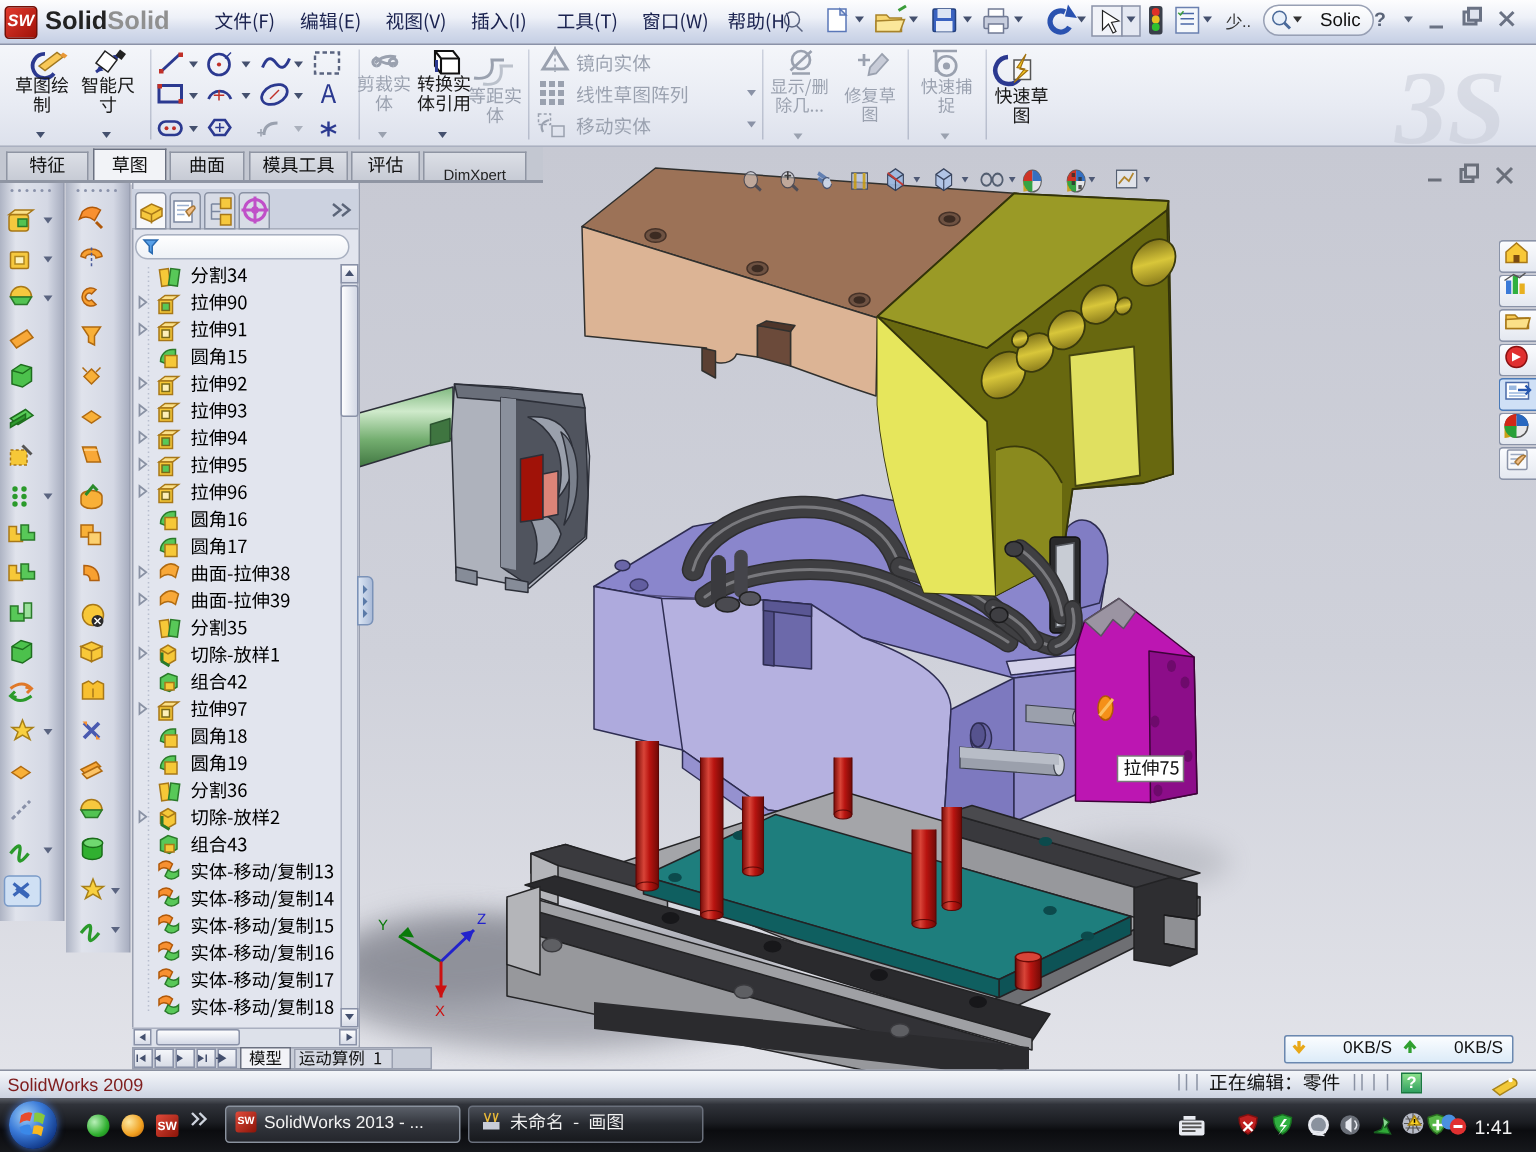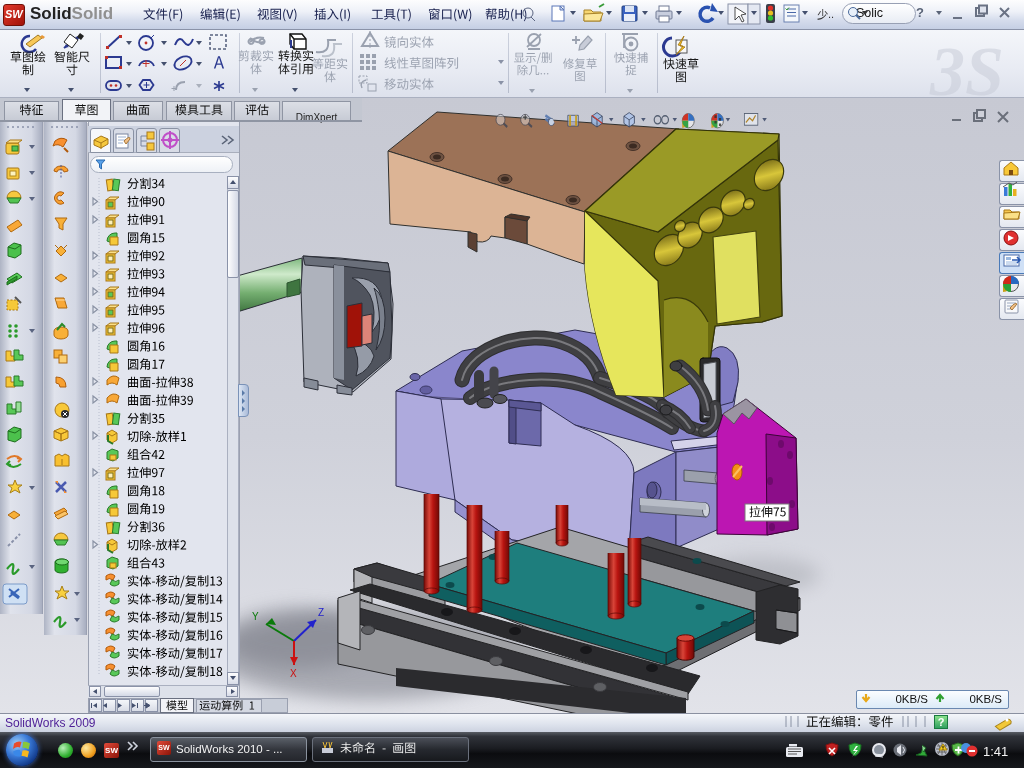--- a/index.html
+++ b/index.html
@@ -12,21 +12,21 @@
 #taskbar{left:0;top:732px;width:1024px;height:36px;background:linear-gradient(#585c64,#30333a 12%,#1b1d22 45%,#0b0c0f 60%,#16181c)}
 .tstrip{background:linear-gradient(90deg,#aeb4c4,#e0e3ec 25%,#d4d8e4 75%,#a8aec0)}
 .tbtn{position:absolute;height:25px;top:737px;border:1px solid #6a707c;border-radius:3px;background:linear-gradient(#4a4e57,#26292f 50%,#17191d);color:#eee;font-size:11.5px}
 </style></head><body>
 <div class="ab" id="title"></div>
 <div class="ab" style="left:3px;top:4px;width:22px;height:22px;background:linear-gradient(135deg,#e23a2e,#a01208);border-radius:3px;border:1px solid #701008"></div>
 <div class="ab" style="left:5px;top:8px;font-size:11px;font-weight:bold;color:#fff;font-style:italic">SW</div>
 <div class="ab" style="left:30px;top:4px;font-size:17px;font-weight:bold;color:#222">Solid<span style="color:#909090">Solid</span></div>
 <div class="ab" style="left:817px;top:7px;font-size:11px;color:#333">少..</div>
 <div class="ab" style="left:842px;top:3px;width:74px;height:21px;background:linear-gradient(#fff,#e8ecf4);border:1px solid #98a0b4;border-radius:11px"></div>
-<div class="ab" style="left:856px;top:6px;font-size:12.5px;color:#111">Solic</div>
+<div class="ab" style="left:880px;top:6px;font-size:12.5px;color:#111">Solic</div>
 <div class="ab" style="left:916px;top:5px;font-size:13px;font-weight:bold;color:#5a6478">?</div>
 <div class="ab" id="ribbon"></div>
 <div class="rsep" style="left:100px"></div>
 <div class="rsep" style="left:239px"></div>
 <div class="rsep" style="left:352px"></div>
 <div class="rsep" style="left:508px"></div>
 <div class="rsep" style="left:605px"></div>
 <div class="rsep" style="left:657px"></div>
 <svg class="ab" style="left:0;top:98px" width="1024" height="615" viewBox="0 98 1024 615">
     <defs>
@@ -323,30 +323,30 @@
 <div class="ab" style="left:103px;top:699px;width:13px;height:13px;background:linear-gradient(#f4f6fa,#d8dce6);border:1px solid #8a92a8"></div>
 <div class="ab" style="left:117px;top:699px;width:13px;height:13px;background:linear-gradient(#f4f6fa,#d8dce6);border:1px solid #8a92a8"></div>
 <div class="ab" style="left:131px;top:699px;width:13px;height:13px;background:linear-gradient(#f4f6fa,#d8dce6);border:1px solid #8a92a8"></div>
 <div class="ab" style="left:145px;top:699px;width:13px;height:13px;background:linear-gradient(#f4f6fa,#d8dce6);border:1px solid #8a92a8"></div>
 <div class="ab" style="left:160px;top:698px;width:34px;height:15px;background:#f2f3f7;border:1px solid #6a7080;font-size:10px"></div>
 <div class="ab" style="left:196px;top:699px;width:66px;height:14px;background:#d4d8e2;border:1px solid #9aa0b0;font-size:10px"></div>
 <div class="ab" style="left:856px;top:690px;width:153px;height:19px;background:linear-gradient(#fbfdff,#dcebf8);border:1px solid #6a88b0;border-radius:2px"></div>
 <div class="ab" style="left:876px;top:693px;width:52px;font-size:11.5px;color:#111;text-align:right">0KB/S</div>
 <div class="ab" style="left:950px;top:693px;width:52px;font-size:11.5px;color:#111;text-align:right">0KB/S</div>
 <div class="ab" id="statusbar"></div>
-<div class="ab" style="left:5px;top:716px;font-size:12px;color:#4c1d95">SolidWorks 2009</div>
+<div class="ab" style="left:5px;top:716px;font-size:12px;color:#7f1d1d">SolidWorks 2009</div>
 <div class="ab" style="left:934px;top:715px;width:14px;height:14px;background:linear-gradient(#8ae08a,#30a060);border:1px solid #1a7a40;color:#fff;font-size:11px;font-weight:bold;text-align:center">?</div>
 <div class="ab" id="taskbar"></div>
 <div class="ab" style="left:6px;top:734px;width:32px;height:32px;border-radius:50%;background:radial-gradient(circle at 11px 10px,#9fd0f8,#3a7ad8 40%,#123a8a 75%,#0a2048);box-shadow:0 0 4px 1px rgba(80,140,255,0.5)"></div>
 <div class="ab" style="left:58px;top:743px;width:15px;height:15px;border-radius:50%;background:radial-gradient(circle at 5px 5px,#b8f0b8,#30b030 60%,#107010)"></div>
 <div class="ab" style="left:81px;top:743px;width:15px;height:15px;border-radius:50%;background:radial-gradient(circle at 5px 5px,#fde8a0,#f0a020 60%,#b05808)"></div>
 <div class="ab" style="left:104px;top:743px;width:15px;height:15px;background:linear-gradient(135deg,#e24a3a,#8a1408);border-radius:2px;color:#fff;font-size:8px;font-weight:bold;text-align:center;line-height:15px">SW</div>
 <div class="tbtn" style="left:150px;width:157px;border-color:#8a929e;background:linear-gradient(#5a5f68,#33363d 50%,#24262c)"></div>
 <div class="ab" style="left:157px;top:741px;width:14px;height:14px;background:linear-gradient(135deg,#e24a3a,#8a1408);border-radius:2px;color:#fff;font-size:7px;font-weight:bold;text-align:center;line-height:14px">SW</div>
-<div class="ab" style="left:176px;top:743px;font-size:11.5px;color:#f2f2f2">SolidWorks 2010 - ...</div>
+<div class="ab" style="left:176px;top:743px;font-size:11.5px;color:#f2f2f2">SolidWorks 2013 - ...</div>
 <div class="tbtn" style="left:312px;width:157px"></div>
 <div class="ab" style="left:983px;top:744px;font-size:13px;color:#f2f2f2">1:41</div>
 <div class="ab" style="left:999px;top:160px;width:25px;height:22px;background:linear-gradient(#fbfcfe,#e4e8f0);border:1px solid #8a93a8;border-right:none;border-radius:3px 0 0 3px"></div>
 <div class="ab" style="left:999px;top:183px;width:25px;height:22px;background:linear-gradient(#fbfcfe,#e4e8f0);border:1px solid #8a93a8;border-right:none;border-radius:3px 0 0 3px"></div>
 <div class="ab" style="left:999px;top:206px;width:25px;height:22px;background:linear-gradient(#fbfcfe,#e4e8f0);border:1px solid #8a93a8;border-right:none;border-radius:3px 0 0 3px"></div>
 <div class="ab" style="left:999px;top:229px;width:25px;height:22px;background:linear-gradient(#fbfcfe,#e4e8f0);border:1px solid #8a93a8;border-right:none;border-radius:3px 0 0 3px"></div>
 <div class="ab" style="left:999px;top:252px;width:25px;height:22px;background:#cfe0f6;border:1px solid #4a7ab8;border-right:none;border-radius:3px 0 0 3px"></div>
 <div class="ab" style="left:999px;top:275px;width:25px;height:22px;background:linear-gradient(#fbfcfe,#e4e8f0);border:1px solid #8a93a8;border-right:none;border-radius:3px 0 0 3px"></div>
 <div class="ab" style="left:999px;top:298px;width:25px;height:22px;background:linear-gradient(#fbfcfe,#e4e8f0);border:1px solid #8a93a8;border-right:none;border-radius:3px 0 0 3px"></div>
 

